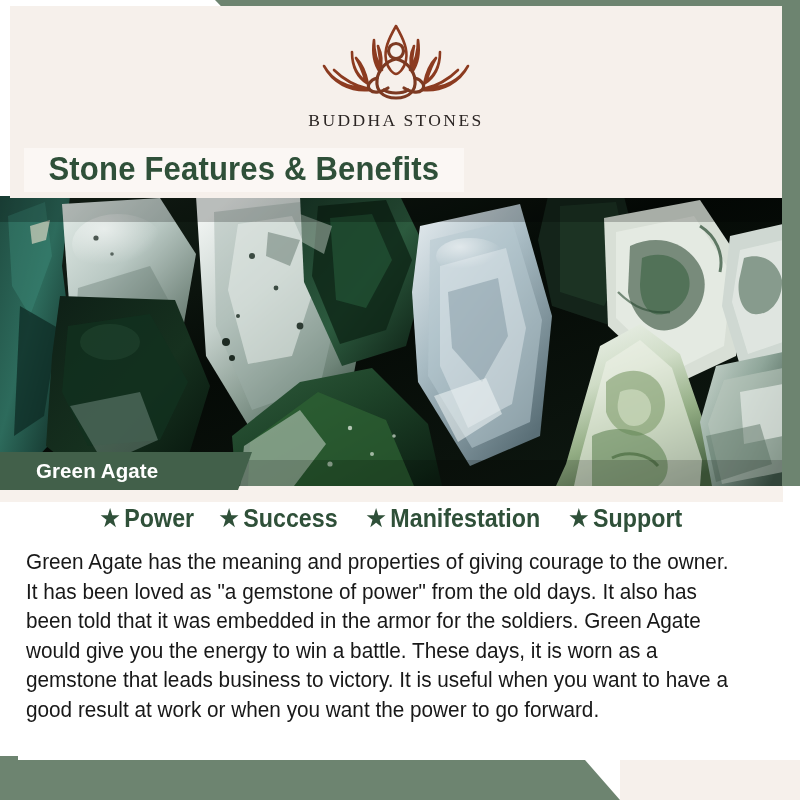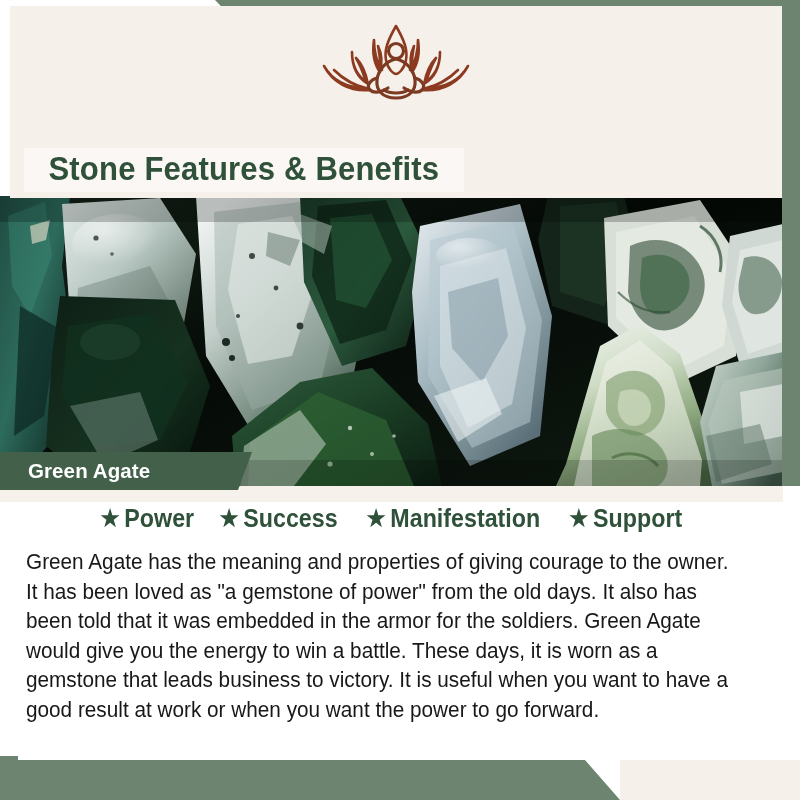--- a/index.html
+++ b/index.html
@@ -87,21 +87,21 @@
   
   .name-banner {
     position:absolute; left:0; top:452px;
     width:252px; height:38px;
     background:#42604a;
     clip-path: polygon(0 0, 252px 0, 238px 38px, 0 38px);
     display:flex; align-items:center;
     z-index:4;
   }
   .name-banner span {
-    padding-left:28px;
+    padding-left:36px;
     font-size:20.5px; font-weight:700;
     color:#ffffff;
     letter-spacing:0.1px;
   }
 
   
   .content {
     position:absolute; top:486px; left:0;
     width:800px; height:270px;
     background:#ffffff;
@@ -321,20 +321,21 @@
         </g>
 
         <g fill="none" stroke="#7d3a22" stroke-width="3.2" stroke-linecap="round" stroke-linejoin="round">
           <circle cx="88" cy="31" r="7.5"></circle>
           <path d="M88 39 C78 41 70 50 69 60 C68 70 74 78 88 78 C102 78 108 70 107 60 C106 50 98 41 88 39 Z"></path>
           <path d="M69 58 C62 60 58 66 62 70 C66 74 74 72 80 68"></path>
           <path d="M107 58 C114 60 118 66 114 70 C110 74 102 72 96 68"></path>
           <path d="M76 70 C82 74 94 74 100 70"></path>
         </g>
       </svg>
+      <div class="logo-word">BUDDHA STONES</div>
     </div>
 
     <div class="title-band">
       <span class="title-text">Stone Features &amp; Benefits</span>
     </div>
   </div>
 
   <div class="name-banner">
     <span>Green Agate</span>
   </div>

